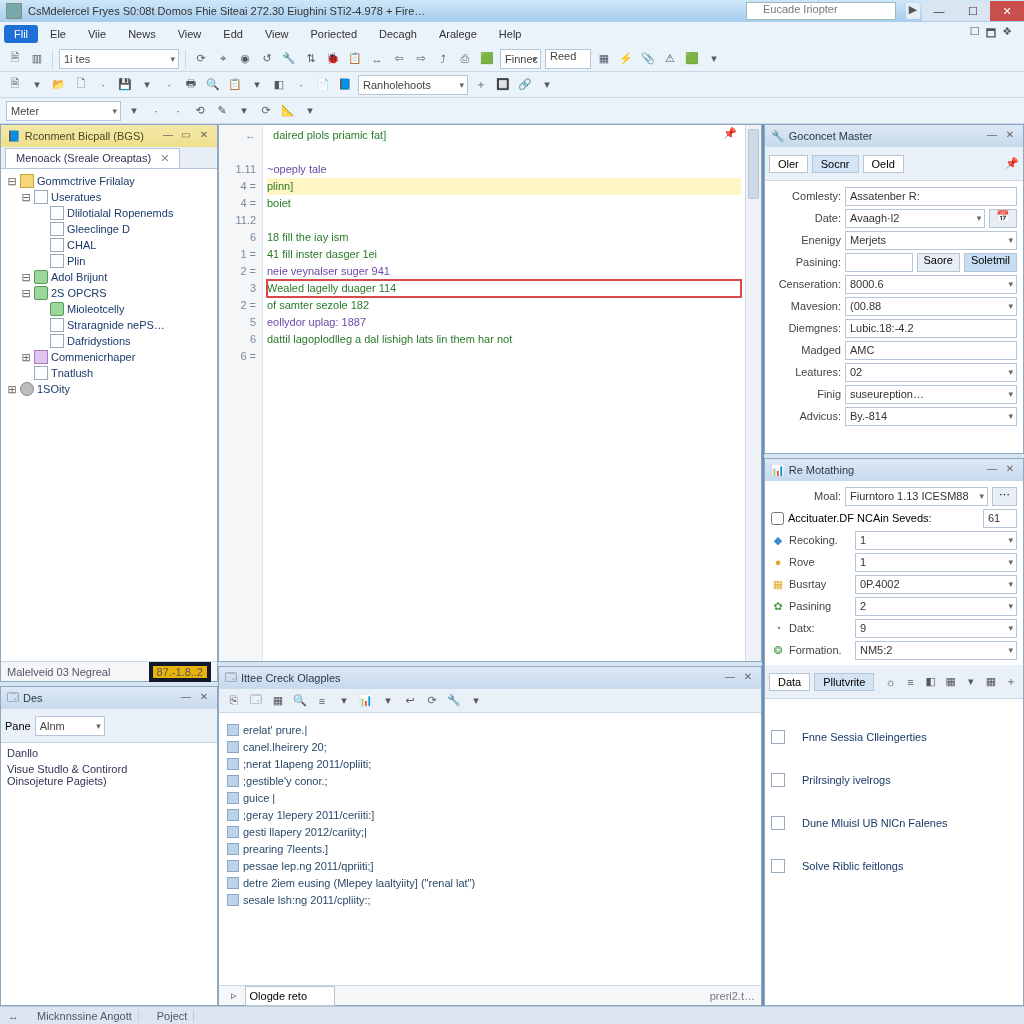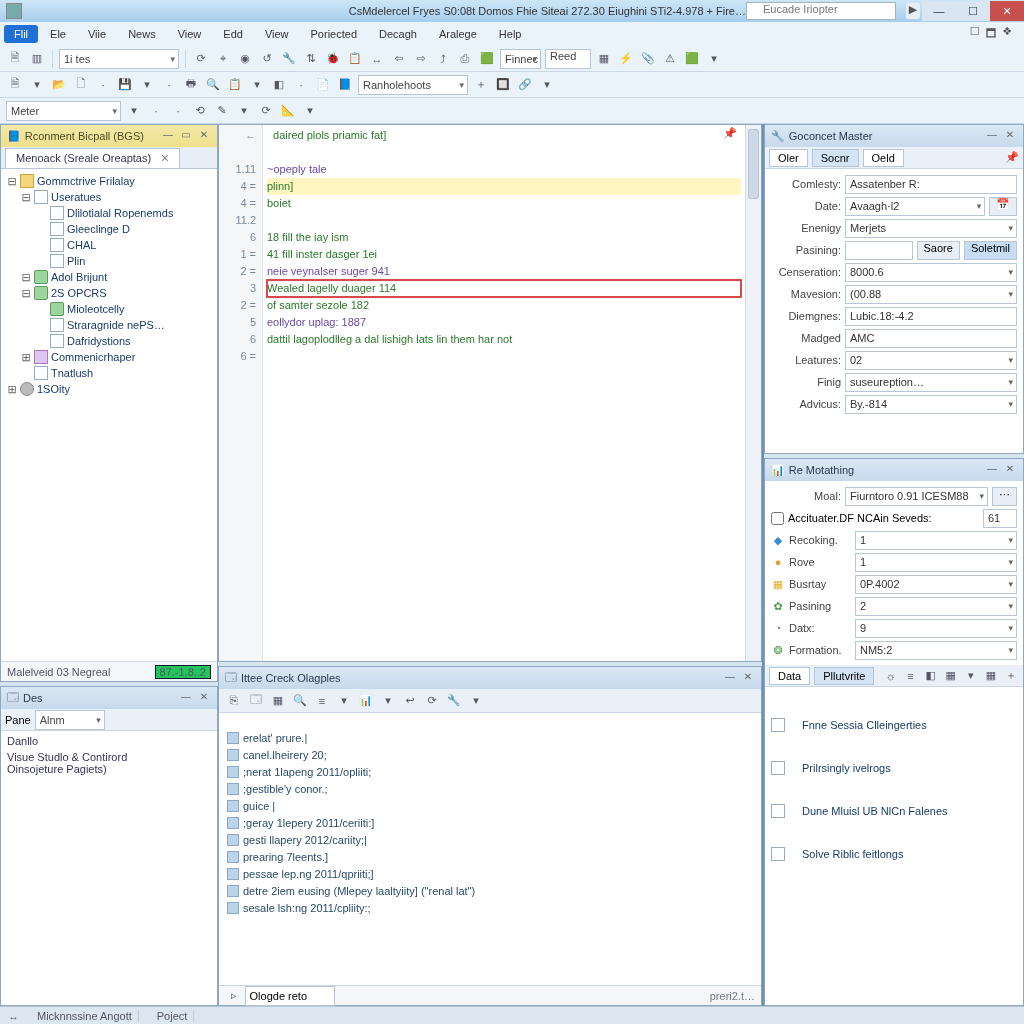--- a/index.html
+++ b/index.html
@@ -1,19 +1,19 @@
 <!DOCTYPE html>
 <html><head>
 <meta charset="utf-8">
 <style>
 * { box-sizing: border-box; margin: 0; padding: 0; font-family: "Segoe UI", Tahoma, sans-serif; font-size: 11px; }
 body { width: 1024px; height: 1024px; background: #d6e4f0; overflow: hidden; }
 .titlebar { height: 22px; background: linear-gradient(#cde6f7,#a7cdee); display:flex; align-items:center; }
 .titlebar .app-icon { width:16px; height:16px; margin:0 6px; background:#7aa; border:1px solid #888; }
-.titlebar .title { flex:1; text-align:right; color:#333; white-space:nowrap; overflow:hidden; }
+.titlebar .title { flex:1; text-align:left; color:#333; white-space:nowrap; overflow:hidden; }
 .titlebar .search-box { width:150px; height:18px; border:1px solid #9bb; background:#fff; margin-right:8px; padding:0 16px; color:#777; }
 .titlebar .tb-btn { width:14px; height:16px; margin:0 2px; text-align:center; color:#555; background:#e6eef6; border-radius:2px; }
 .winbtns { display:flex; }
 .winbtn { width:34px; height:20px; display:flex; align-items:center; justify-content:center; color:#333; }
 .winbtn.close { background:#c94f4f; color:#fff; }
 .winbtn.min, .winbtn.max { background:#d9e6f2; }
 .menubar { height:24px; background:#eaf2fa; display:flex; align-items:center; padding:0 4px; gap:2px; }
 .menu-item { padding:3px 10px; color:#333; }
 .menu-item.file { background:#1e6fd6; color:#fff; border-radius:3px; }
 .menubar .right-icons { margin-left:auto; display:flex; gap:6px; padding-right:8px; color:#555; }
@@ -76,26 +76,26 @@
 .list-row { display:flex; align-items:center; gap:17px; padding:2px 4px; color:#1a3a6a;margin-top:25px; }
 .list-row .ticon { width:14px; height:14px; }
 
 .statusbar { height:18px; background:#dce6f0; border-top:1px solid #b6c6d6; display:flex; align-items:center; padding:0 8px; gap:12px; color:#556; }
 .statusbar .cell { padding:0 6px; border-right:1px solid #c0cedd; }
 
 .doc-tab-close { position:absolute; top:2px; right:6px; display:flex; gap:4px; }
 .doc-tab-close span { width:14px; height:14px; text-align:center; color:#666; }
 
 .out-toolbar { height:24px; background:#eaf0f8; border-bottom:1px solid #c9d7e6; display:flex; align-items:center; gap:4px; padding:0 6px; }
-.out-body { padding:16px 8px; font-family:Consolas,monospace; font-size:12px; color:#2a4a6a; }
+.out-body { padding:8px 8px; font-family:Consolas,monospace; font-size:12px; color:#2a4a6a; }
 .out-line { height:17px; display:flex; align-items:center; gap:4px; }
 .out-line .oic { width:12px; height:12px; background:#bcd4ea; border:1px solid #8aa8c6; }
 .footer-input { height:20px; border:1px solid #b6c6d6; background:#fff; padding:0 4px; width:90px; }
 
-.small-icon-row { display:flex; gap:4px; align-items:center; padding:0 4px; height:22px; background:#eaf0f8; border-bottom:1px solid #cad8e6; }
+.small-icon-row { display:flex; gap:4px; align-items:center; padding:0 4px; height:34px; background:#eaf0f8; border-bottom:1px solid #cad8e6; }
 .small-icon-row .lbl { padding:2px 8px; border:1px solid #b6c6d6; background:#fff; }
 .small-icon-row .lbl.active { background:#d4e4f5; }
 
 .scrollbar-v { width:16px; background:#eef2f6; border-left:1px solid #d0dae5; position:relative; }
 .scrollbar-v .thumb { position:absolute; left:2px; right:2px; top:4px; height:70px; background:#cdd9e6; border:1px solid #b6c6d6; border-radius:2px; }
 </style>
 </head>
 <body>
 
 <div class="titlebar">
@@ -280,21 +280,21 @@
             <span>Tnatlush</span>
           </div>
           <div class="tree-row indent0">
             <span class="twisty">⊞</span>
             <span class="ticon ic-gear"></span>
             <span>1SOity</span>
           </div>
         </div>
       <div class="editor-mini">
         <span>Malelveid 03 Negreal</span>
-        <span style="margin-left:auto;border:1px solid #0f172a;padding:0 4px;background:#22c55e">87.-1.8..2</span>
+        <span style="margin-left:auto;border:4px solid #0f172a;padding:0 4px;background:#eab308">87.-1.8..2</span>
       </div>
     </div>
 
     <div class="panel" style="height:320px;margin-top:4px">
       <div class="panel-header blue">
         <span>🗔</span>
         <span class="ph-title">Des</span>
         <span class="ph-btn">—</span>
         <span class="ph-btn">✕</span>
       </div>
@@ -496,21 +496,21 @@
     <div class="panel" style="flex:1;margin-top:4px">
       <div class="panel-header blue">
         <span>📊</span>
         <span class="ph-title">Re Motathing</span>
         <span class="ph-btn">—</span>
         <span class="ph-btn">✕</span>
       </div>
       <div class="props">
         <div class="prop-row">
           <label>Moal:</label>
-          <div class="pval drop">Fiurntoro 0.91 ICESM88</div>
+          <div class="pval drop">Fiurntoro 1.13 ICESM88</div>
           <span class="pbtn">⋯</span>
         </div>
         <div class="prop-row">
           <input type="checkbox" style="">
           <span style="flex:1">Accituater.DF NCAin Seveds:</span>
           <div class="pval" style="width:34px;flex:none">61</div>
         </div>
         <div id="rp2-rows">
             <div class="prop-row">
               <span style="color:#3a8ad6;width:14px;text-align:center">◆</span>

